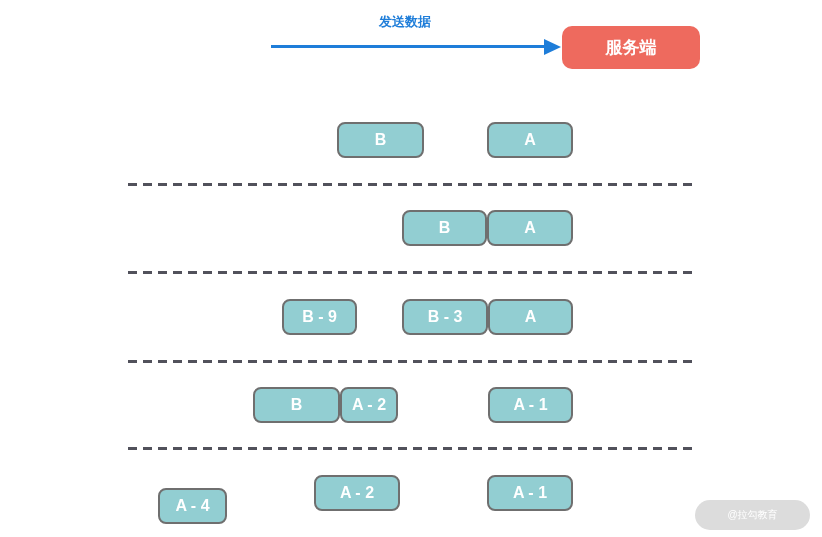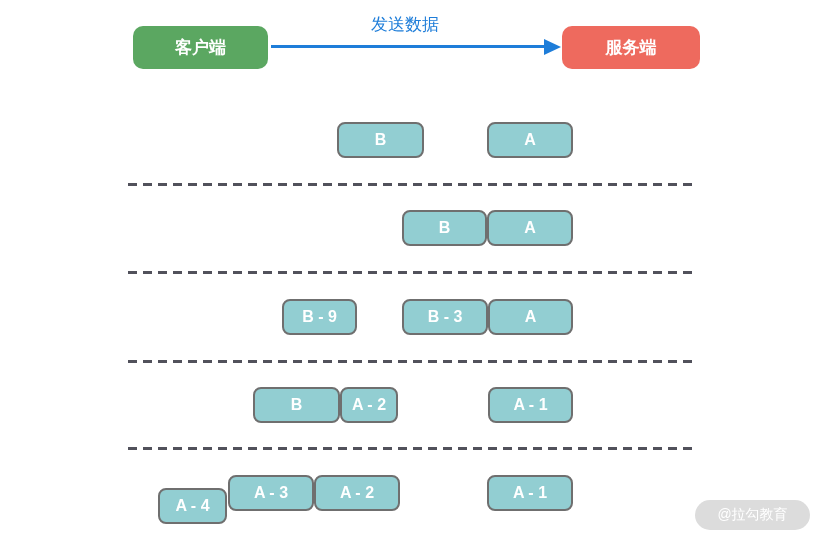--- a/index.html
+++ b/index.html
@@ -36,22 +36,22 @@
     border-left: 17px solid var(--arrow, #1E7DD9);
     border-top: 8px solid transparent;
     border-bottom: 8px solid transparent;
   }
   .arrow-label {
     position: absolute;
     left: 330px; top: 13px;
     width: 150px;
     text-align: center;
     color: var(--arrow, #1E7DD9);
-    font-weight: 400;
-    font-size: 17px;
+    font-weight: 700;
+    font-size: 13px;
   }
   .pkt {
     position: absolute;
     height: 36px;
     box-sizing: border-box;
     background: var(--packet, #92CED2);
     border: 2.5px solid var(--packet-border, #6F6F6F);
     border-radius: 8px;
     color: #ffffff;
     font-weight: 700;
@@ -68,32 +68,31 @@
     height: 3px;
     background: repeating-linear-gradient(90deg, var(--dash, #51515B) 0 9px, transparent 9px 15px);
   }
   .watermark {
     position: absolute;
     left: 695px; top: 500px;
     width: 115px; height: 30px;
     background: var(--watermark-bg, #DCDCDC);
     border-radius: 15px;
     color: #ffffff;
-    font-size: 14px;
+    font-size: 10px;
     display: flex;
     align-items: center;
     justify-content: center;
   }
 </style>
 </head>
 <body>
 
 <div class="canvas">
 
-  <div class="node node-client">客户端</div>
   <div class="arrow-line"></div>
   <div class="arrow-head"></div>
   <div class="arrow-label">发送数据</div>
   <div class="node node-server">服务端</div>
 
   <div class="pkt" style="left:337px;top:122px;width:87px">B</div>
   <div class="pkt" style="left:487px;top:122px;width:86px">A</div>
 
   <div class="dash" style="top:183px"></div>
 
@@ -108,19 +107,18 @@
 
   <div class="dash" style="top:360px"></div>
 
   <div class="pkt" style="left:253px;top:387px;width:87px">B</div>
   <div class="pkt" style="left:340px;top:387px;width:58px">A - 2</div>
   <div class="pkt" style="left:488px;top:387px;width:85px">A - 1</div>
 
   <div class="dash" style="top:447px"></div>
 
   <div class="pkt" style="left:158px;top:488px;width:69px">A - 4</div>
-  <div class="pkt" style="left:228px;top:475px;width:86px">A - 3</div>
   <div class="pkt" style="left:314px;top:475px;width:86px">A - 2</div>
   <div class="pkt" style="left:487px;top:475px;width:86px">A - 1</div>
 
   <div class="watermark">@拉勾教育</div>
 
 </div>
 
 </body></html>

